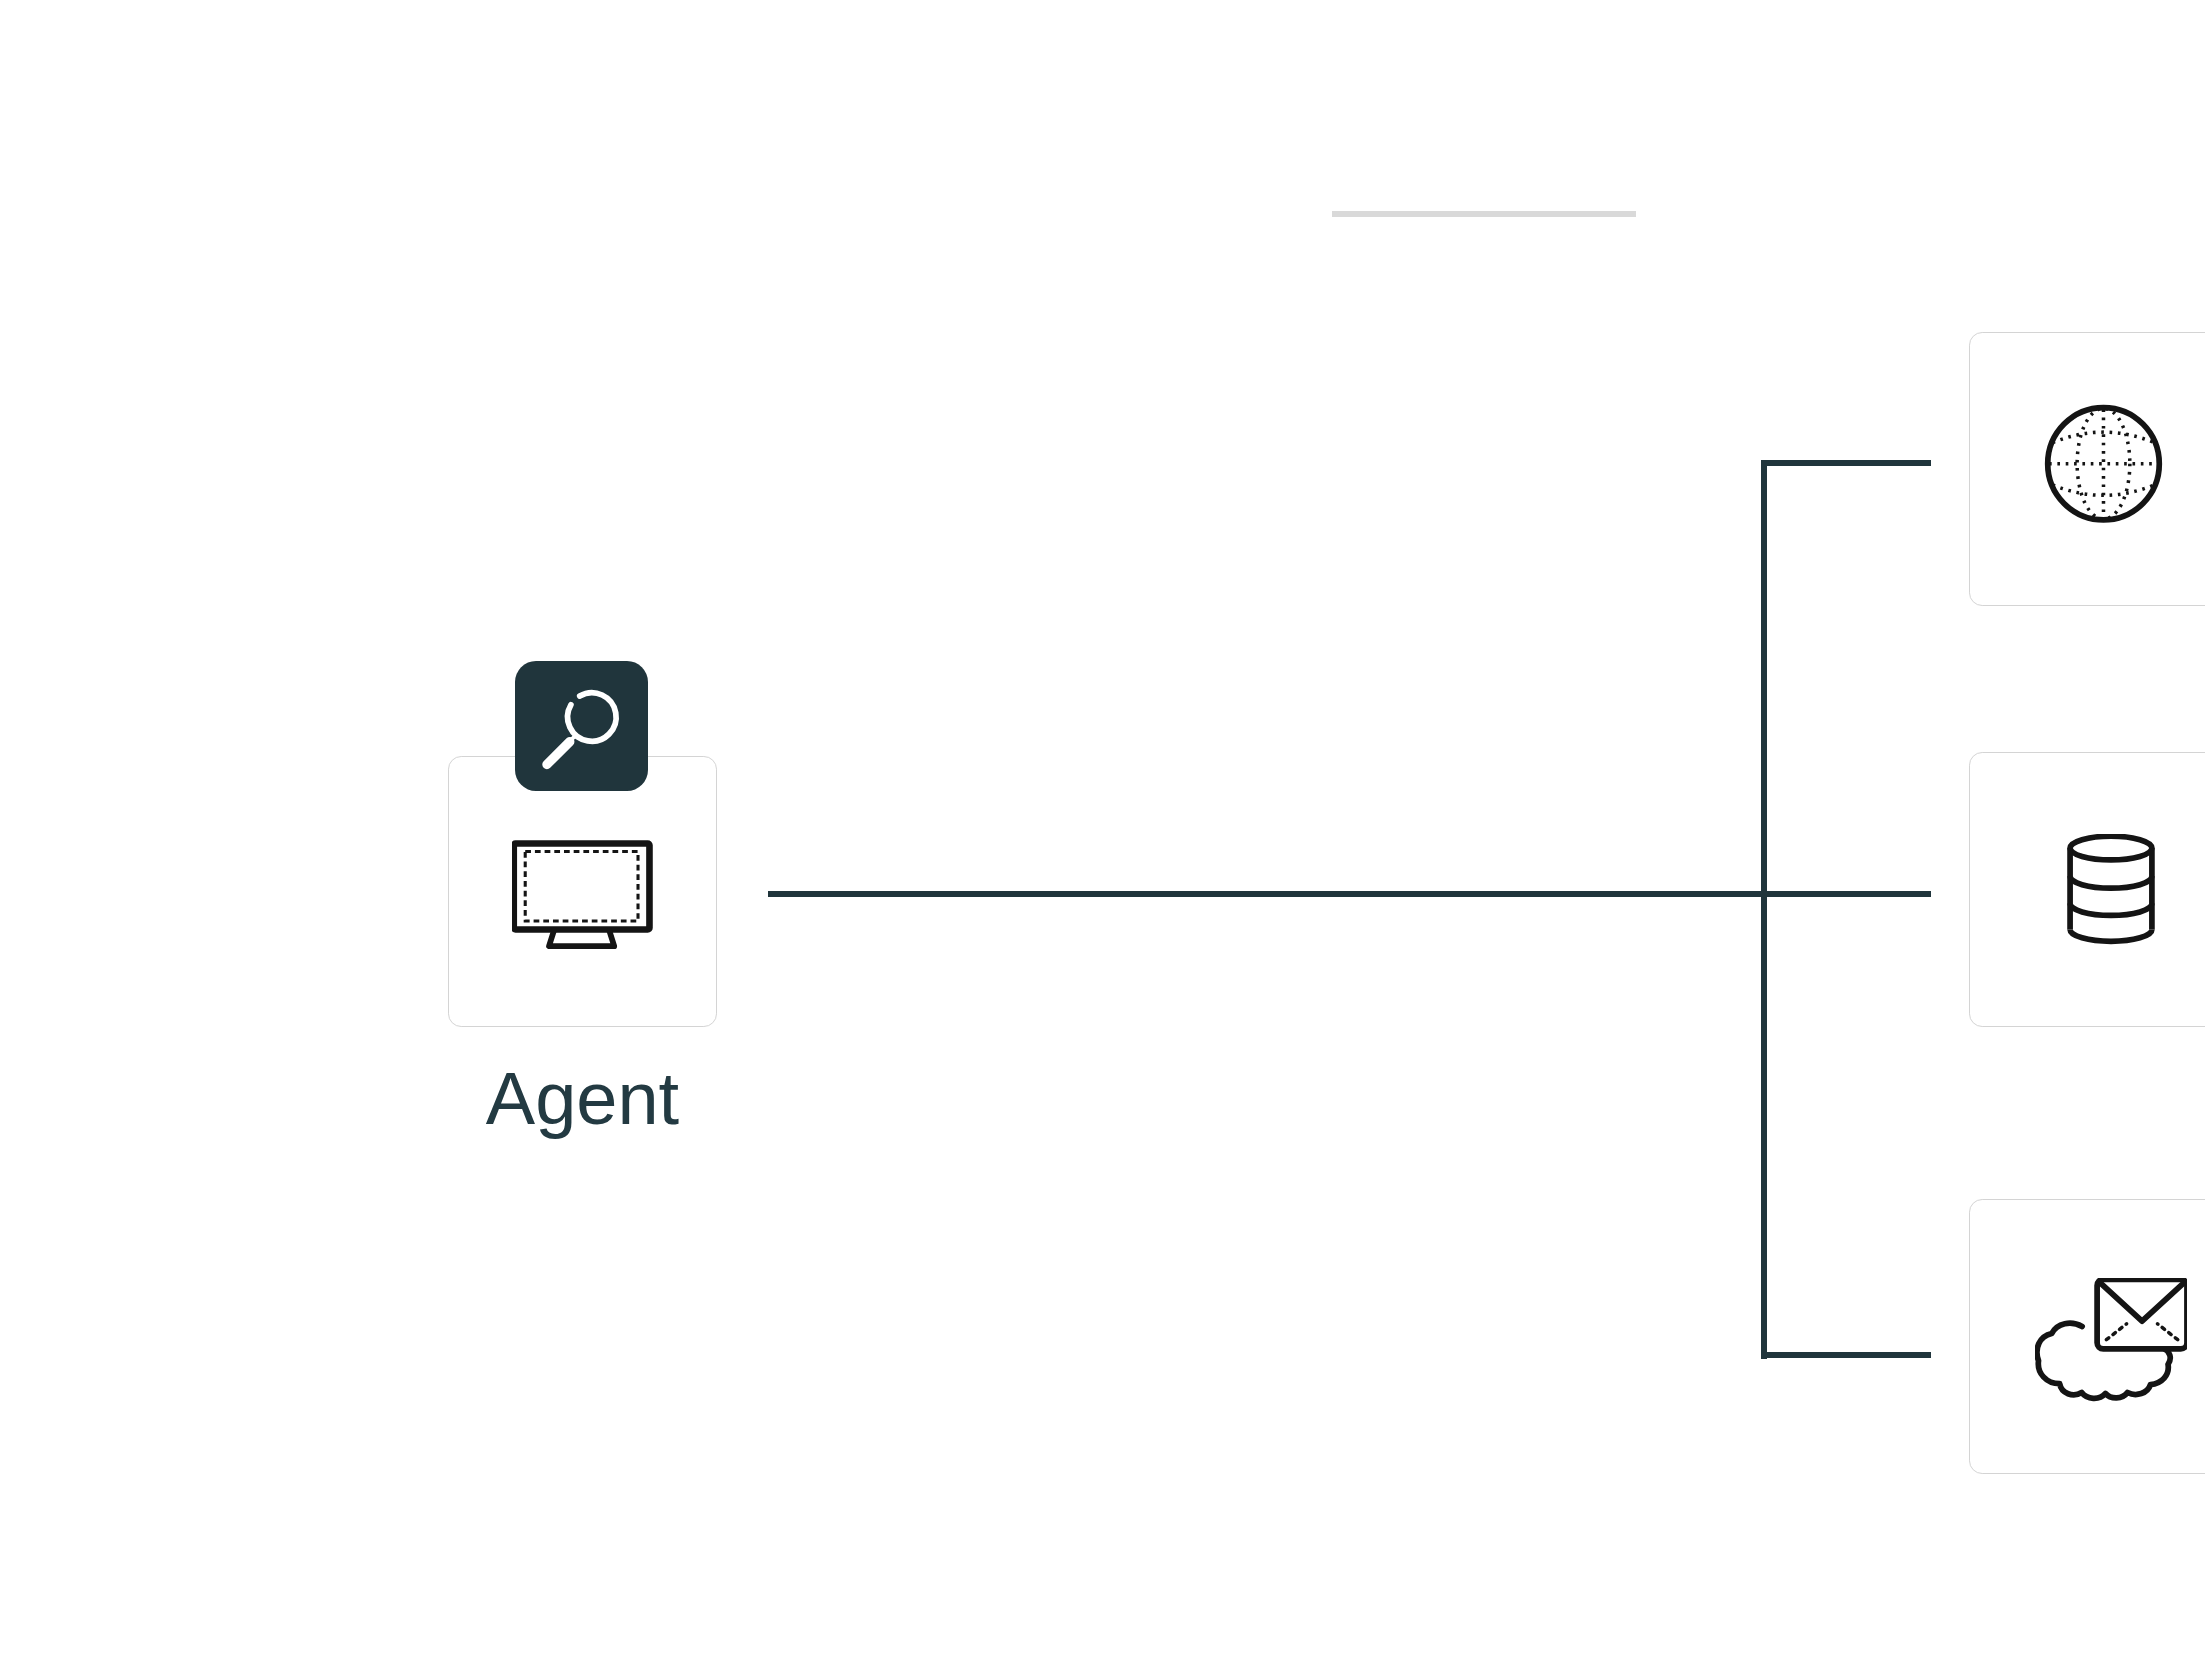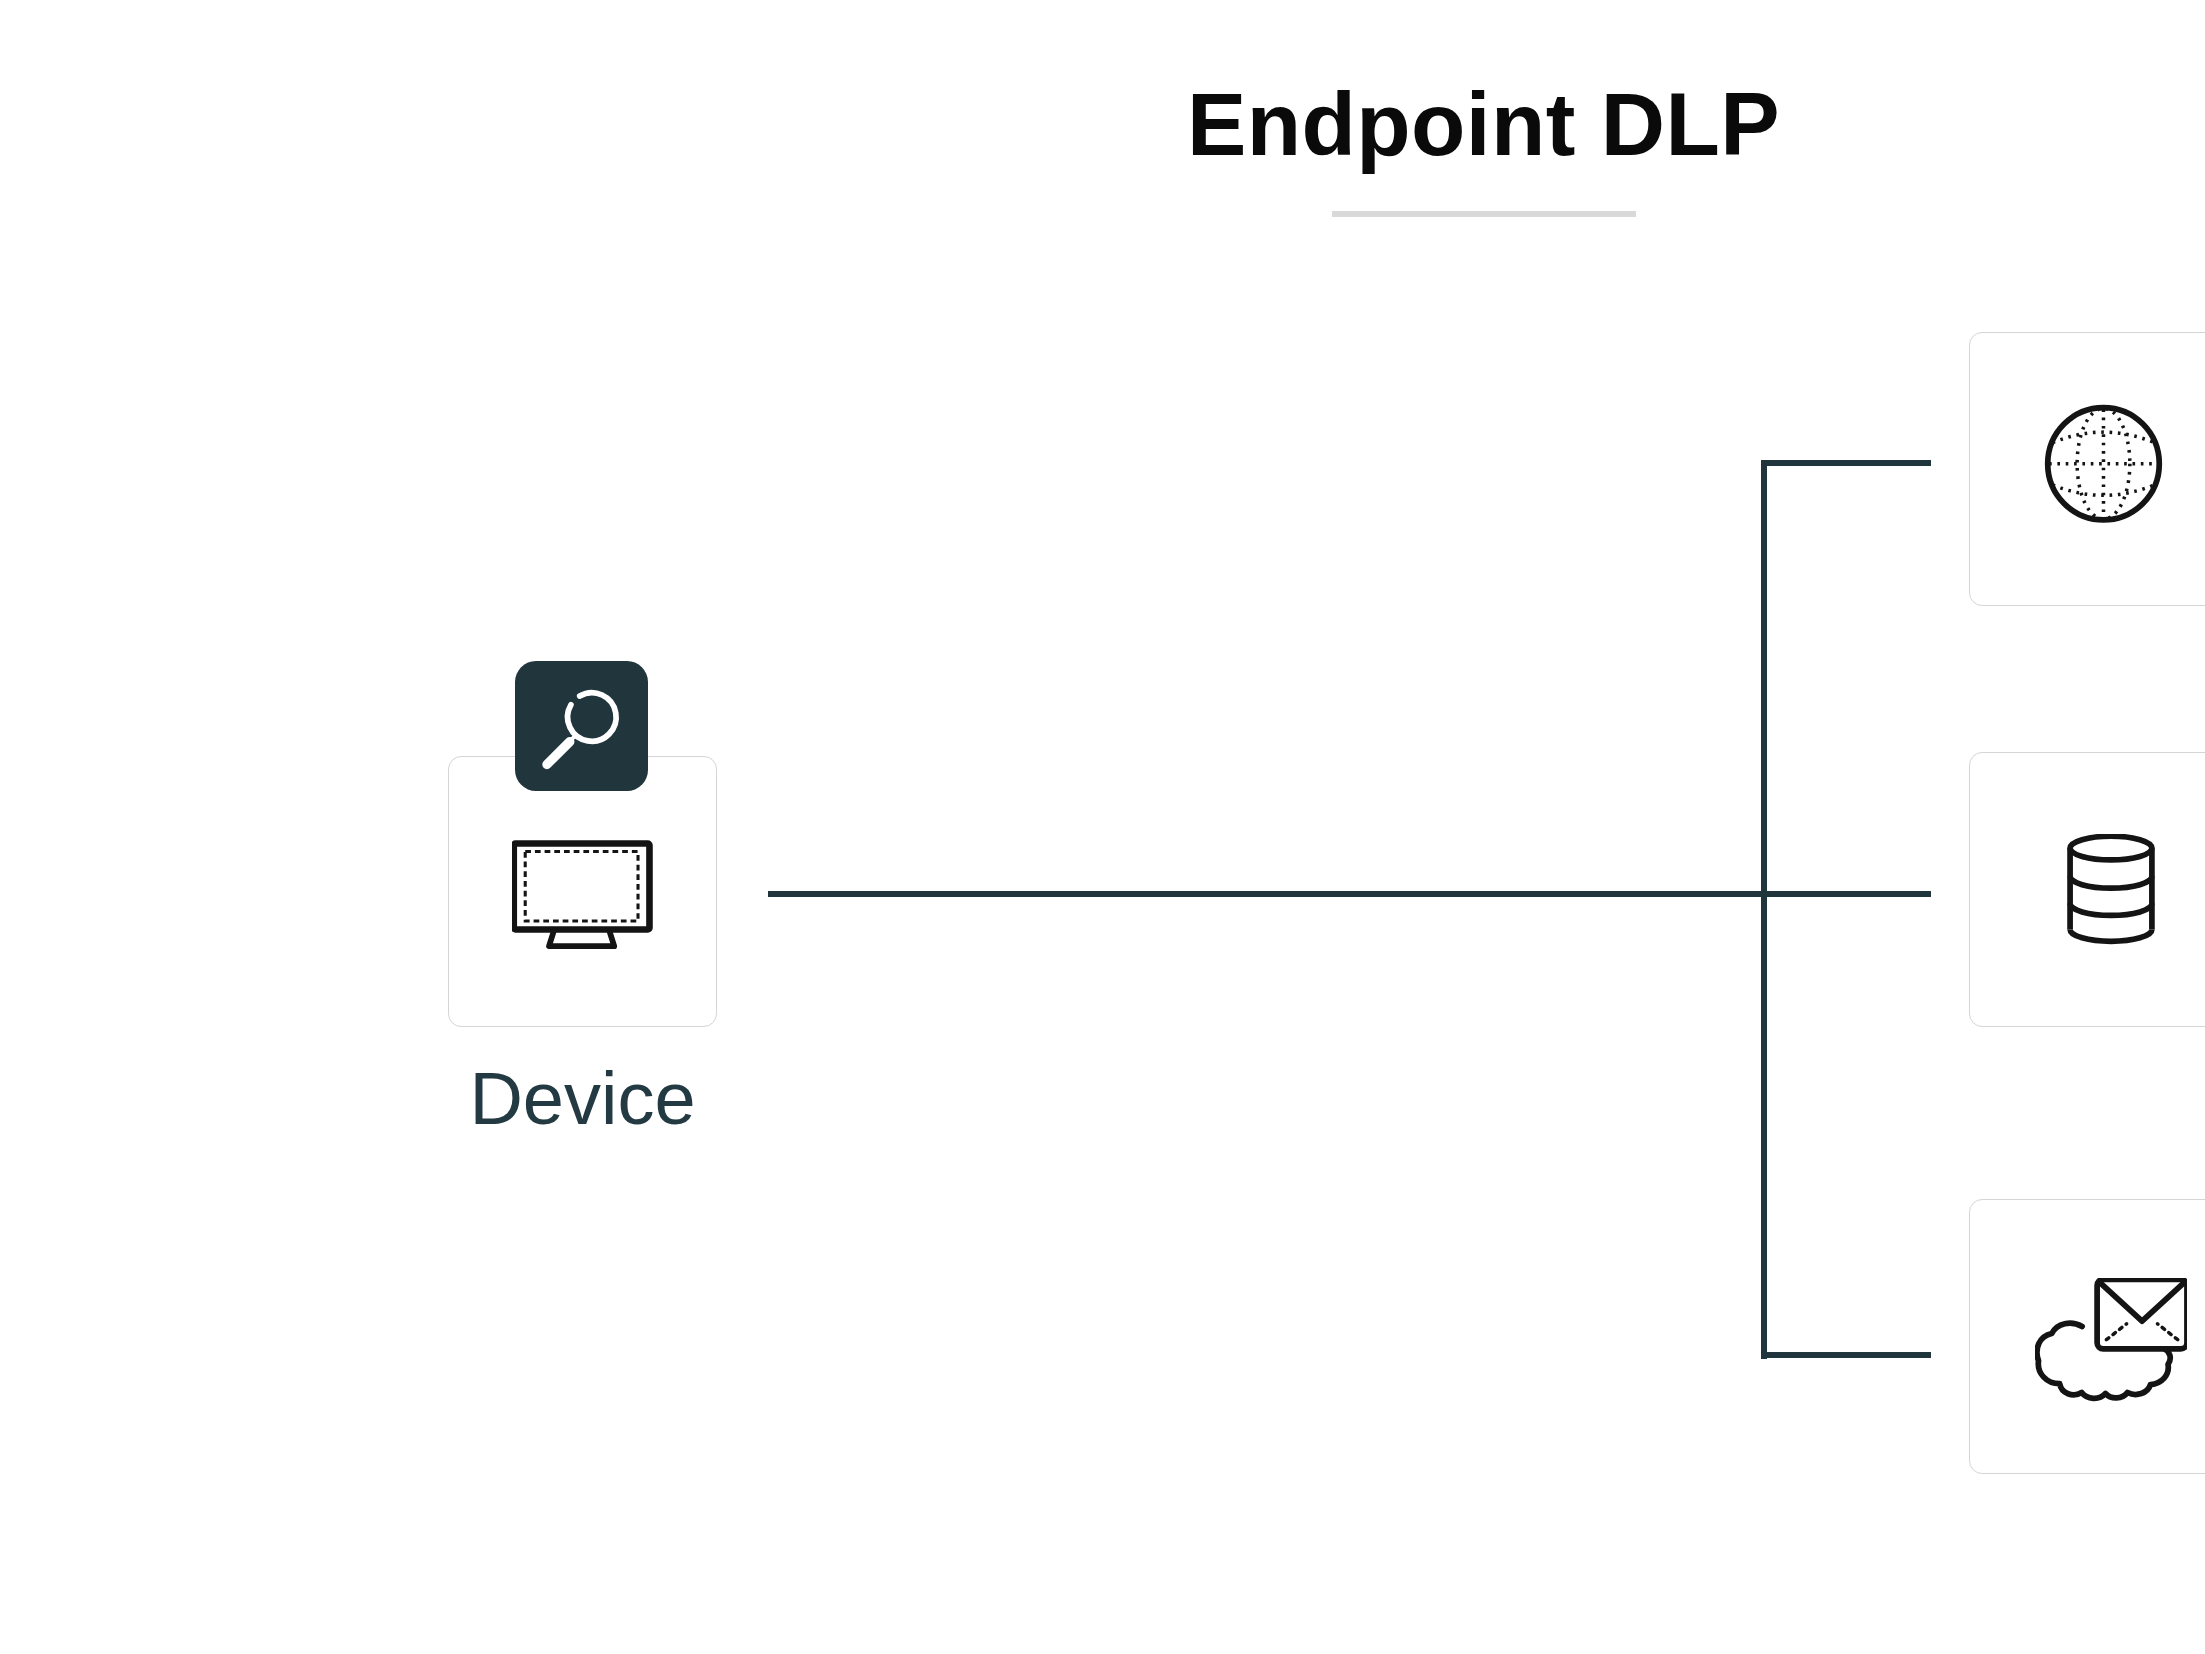--- a/index.html
+++ b/index.html
@@ -59,21 +59,20 @@
   .icon-monitor{left:512px;top:840px;width:141px;height:115px;}
   .icon-globe{left:2042px;top:404px;width:123px;height:120px;}
   .icon-database{left:2067px;top:834px;width:88px;height:111px;}
   .icon-email{left:2035px;top:1278px;width:152px;height:132px;}
 </style>
 </head>
 <body>
 
 <div class="page">
 
-  <div class="abs title">Endpoint DLP</div>
   <div class="abs title-underline"></div>
 
   <div class="line line-main"></div>
   <div class="line line-vert"></div>
   <div class="line line-top-stub"></div>
   <div class="line line-bottom-stub"></div>
 
   <div class="abs agent-badge">
     <span>
       <svg viewBox="0 0 301 295" xmlns="http://www.w3.org/2000/svg">
@@ -89,21 +88,21 @@
   <div class="card device-card"></div>
   <div class="icon-abs icon-monitor">
     <svg viewBox="0 0 320 260" xmlns="http://www.w3.org/2000/svg">
       <g fill="none" stroke="var(--icon,#141414)">
         <rect x="4" y="8" width="308" height="195" rx="4" stroke-width="15"></rect>
         <rect x="30" y="26" width="256" height="158" stroke-width="7" stroke-dasharray="13 9"></rect>
         <path d="M95,206 L84,241 L232,241 L221,206" stroke-width="13" stroke-linejoin="round" stroke-linecap="round"></path>
       </g>
     </svg>
   </div>
-  <div class="abs label centered device-label">Device</div>
+  <div class="abs label centered device-label">Agent</div>
 
   <div class="card card-internet"></div>
   <div class="icon-abs icon-globe">
     <svg viewBox="0 0 280 272" xmlns="http://www.w3.org/2000/svg">
       <g fill="none" stroke="var(--icon,#141414)">
         <ellipse cx="140" cy="136" rx="127" ry="128" stroke-width="13"></ellipse>
         <g stroke-width="8" stroke-dasharray="6 13">
           <line x1="140" y1="12" x2="140" y2="260"></line>
           <line x1="16" y1="136" x2="264" y2="136"></line>
           <ellipse cx="140" cy="136" rx="60" ry="126"></ellipse>

